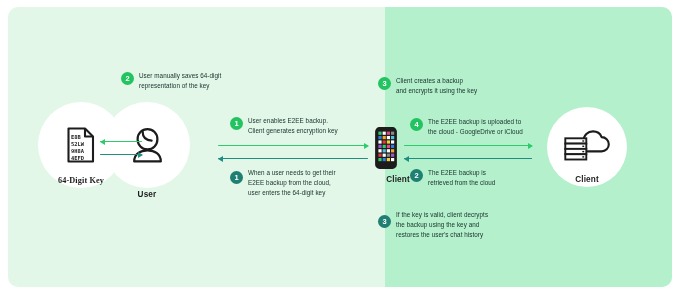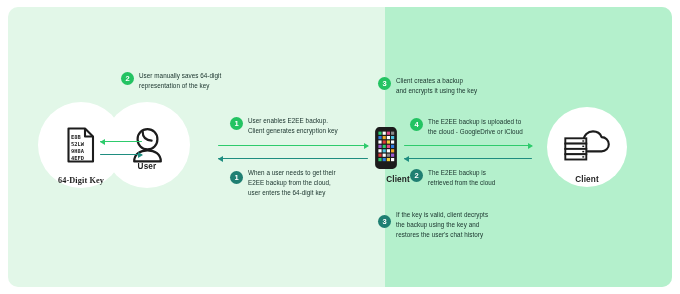--- a/index.html
+++ b/index.html
@@ -84,21 +84,21 @@
       <div class="node-label">64-Digit Key</div>
     </div>
 
     <div class="ico" style="left:124px;top:120px;width:31px;height:36px;">
       <svg width="31" height="36" viewBox="0 0 31 36">
         <path d="M15.5 2.2 C21.2 2.2 25.4 6.6 25.4 12.2 C25.4 17.8 21.2 22.4 15.5 22.4 C9.8 22.4 5.6 17.8 5.6 12.2 C5.6 6.6 9.8 2.2 15.5 2.2 Z" fill="none" stroke="#1c1c1c" stroke-width="2.2"></path>
         <path d="M10.6 4.2 C10.6 10.0 14.0 13.2 19.6 13.6" fill="none" stroke="#1c1c1c" stroke-width="2.2" stroke-linecap="round"></path>
         <path d="M2.2 34.4 C2.2 27.2 8.1 23.4 15.5 23.4 C22.9 23.4 28.8 27.2 28.8 34.4 Z" fill="none" stroke="#1c1c1c" stroke-width="2.2" stroke-linejoin="round"></path>
       </svg>
     </div>
-    <div class="node" style="left:99px;top:155px;width:80px;">
+    <div class="node" style="left:99px;top:183px;width:80px;">
       <div class="node-label">User</div>
     </div>
 
     <div class="arrow left a-green" style="left:92px;top:134px;width:42px;">
       <div class="bar" style="width:42px;"></div>
         <div class="head"></div>
     </div>
     <div class="arrow right a-teal" style="left:92px;top:147px;width:42px;">
       <div class="bar" style="width:42px;"></div>
         <div class="head"></div>

